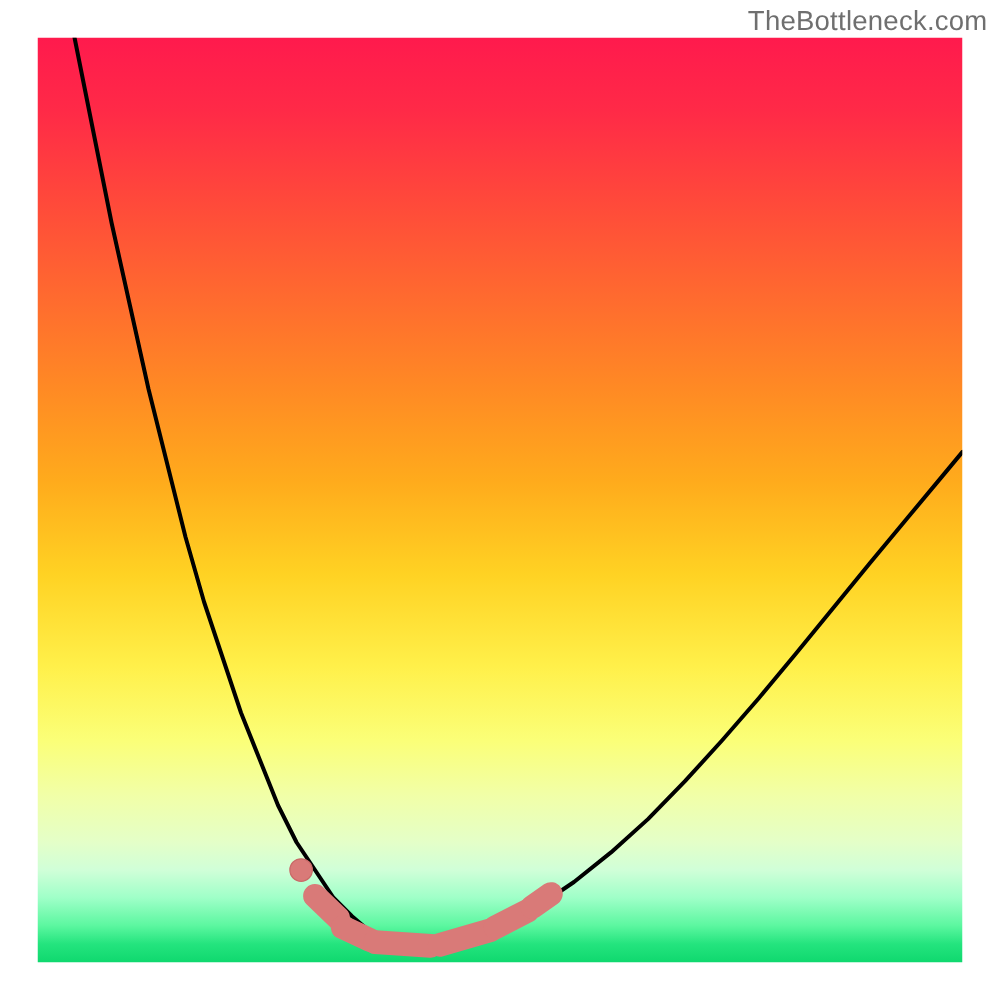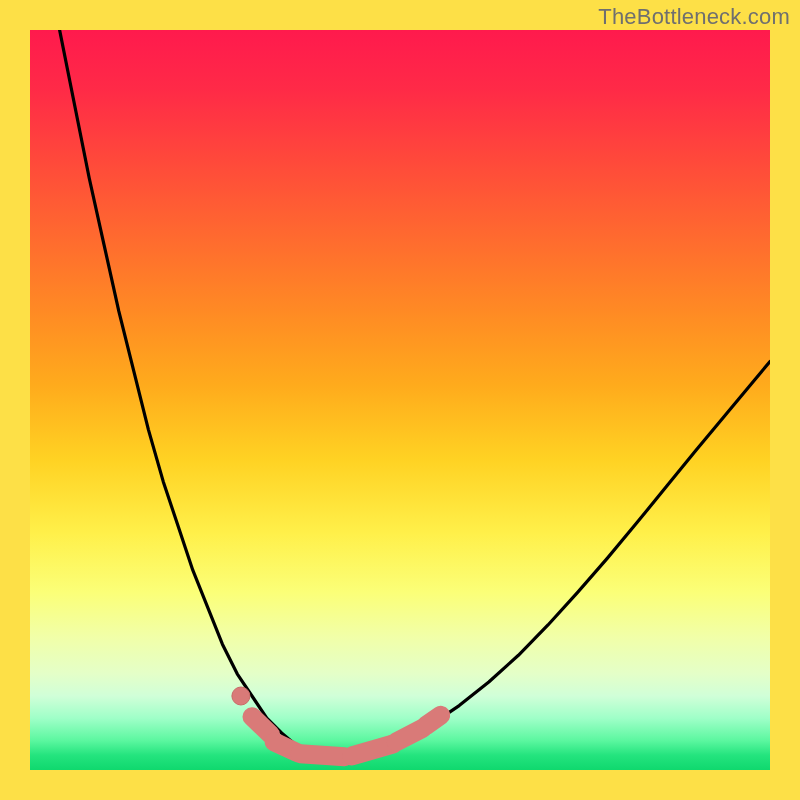--- a/index.html
+++ b/index.html
@@ -10,21 +10,21 @@
     background: #000;
     overflow: hidden;
     font-family: Arial, Helvetica, sans-serif;
   }
   .frame {
     position: absolute;
     left: 0;
     top: 0;
     width: 800px;
     height: 800px;
-    background: #fde047;
+    background: #ffffff;
   }
   .plot-area {
     position: absolute;
     left: 30px;
     top: 30px;
     width: 740px;
     height: 740px;
     overflow: hidden;
   }
   .gradient {

